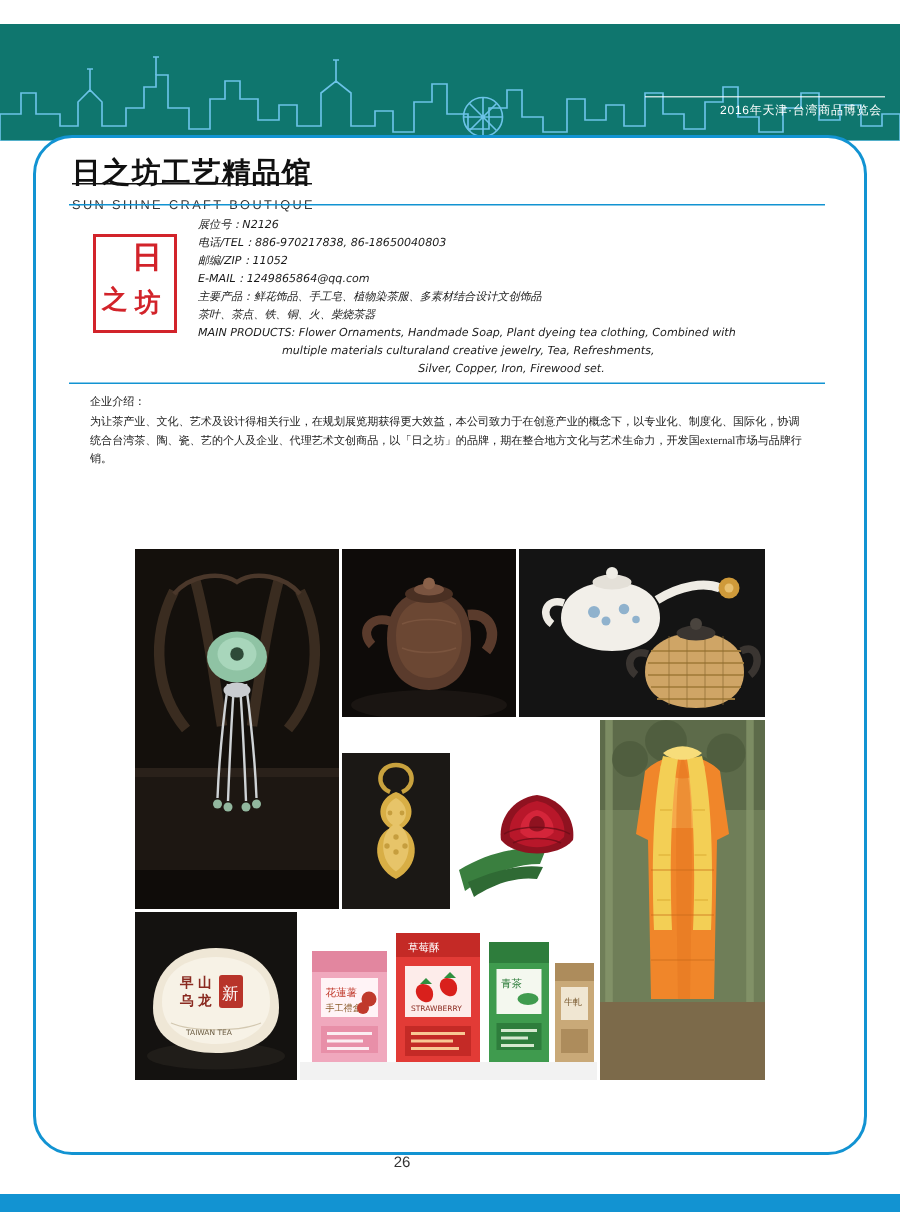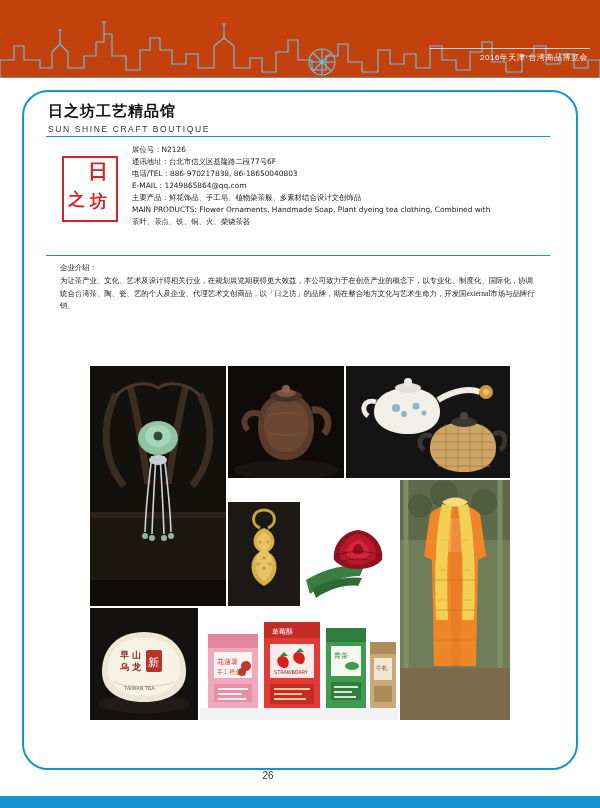--- a/index.html
+++ b/index.html
@@ -7,22 +7,22 @@
   body {
     width: 600px; height: 808px;
     background: #ffffff;
     font-family: "Liberation Sans", sans-serif;
     overflow: hidden;
     position: relative;
   }
 
   
   .banner {
-    position: absolute; left:0; top:0; width:600px; height:78px;
-    background: #c2410c;
+    position: absolute; left:0; top:16px; width:600px; height:78px;
+    background: #0f766e;
     overflow: hidden;
   }
   .banner-skyline {
     position:absolute; left:0; bottom:0; width:600px; height:62px;
   }
   .banner-title {
     position:absolute; right:12px; top:52px;
     font-size:8px; color:#ffffff; letter-spacing:0.5px;
     white-space:nowrap;
   }
@@ -37,22 +37,23 @@
     border:2px solid #1293d2;
     border-radius: 26px;
     background:#ffffff;
   }
 
   
   .hdr {
     position:absolute; left:48px; top:102px; width:500px;
   }
   .hdr-name-cn {
-    font-size:15px; color:#111; letter-spacing:1px; font-weight:bold;
+    font-size:19px; color:#111; letter-spacing:1px; font-weight:bold;
     font-family:"DejaVu Sans", sans-serif;
+    text-decoration:underline;
   }
   .hdr-name-en {
     font-size:8.5px; color:#333; letter-spacing:1.6px; margin-top:3px;
   }
   .hdr-rule {
     position:absolute; left:46px; top:136px; width:504px; height:1px;
     background:#1293d2;
   }
 
   
@@ -70,21 +71,21 @@
   .lc1 { left:32px; top:8px; font-size:20px; }
   .lc3 { left:12px; top:38px; font-size:17px; }
   .lc4 { left:34px; top:40px; font-size:17px; }
 
   
   .info {
     position:absolute; left:132px; top:144px; width:418px;
     font-size:7.4px; color:#1a1a1a; line-height:1.62;
     font-family:"DejaVu Sans", sans-serif;
   }
-  .info div { white-space:nowrap; }
+  .info div { white-space:nowrap;font-style:italic; }
   .info .ind { padding-left:56px; }
   .info .center { text-align:center; padding-left:0; }
 
   
   .intro-rule {
     position:absolute; left:46px; top:255px; width:504px; height:1px;
     background:#1293d2;
   }
   .intro {
     position:absolute; left:60px; top:262px; width:480px;
@@ -151,29 +152,31 @@
 
 <div class="logo">
   <div class="logo-seal"></div>
   <span class="logo-char lc1">日</span>
   <span class="logo-char lc3">之</span>
   <span class="logo-char lc4">坊</span>
 </div>
 
 <div class="info">
   <div>展位号：N2126</div>
-  <div>通讯地址：台北市信义区基隆路二段77号6F</div>
   <div>电话/TEL：886-970217838, 86-18650040803</div>
+  <div>邮编/ZIP：11052</div>
   <div>E-MAIL：1249865864@qq.com</div>
   <div>主要产品：鲜花饰品、手工皂、植物染茶服、多素材结合设计文创饰品</div>
+  <div>茶叶、茶点、铁、铜、火、柴烧茶器</div>
   <div>
     <span>MAIN PRODUCTS:</span>
     <span>Flower Ornaments, Handmade Soap, Plant dyeing tea clothing, Combined with</span>
   </div>
-  <div>茶叶、茶点、铁、铜、火、柴烧茶器</div>
+  <div class="ind">multiple materials culturaland creative jewelry, Tea, Refreshments,</div>
+  <div class="ind center">Silver, Copper, Iron, Firewood set.</div>
 </div>
 
 <div class="intro-rule"></div>
 <div class="intro">
   <div class="title">企业介绍：</div>
   <p>为让茶产业、文化、艺术及设计得相关行业，在规划展览期获得更大效益，本公司致力于在创意产业的概念下，以专业化、制度化、国际化，协调统合台湾茶、陶、瓷、艺的个人及企业、代理艺术文创商品，以「日之坊」的品牌，期在整合地方文化与艺术生命力，开发国external市场与品牌行销。</p>
 </div>
 
 <div class="grid">
 

